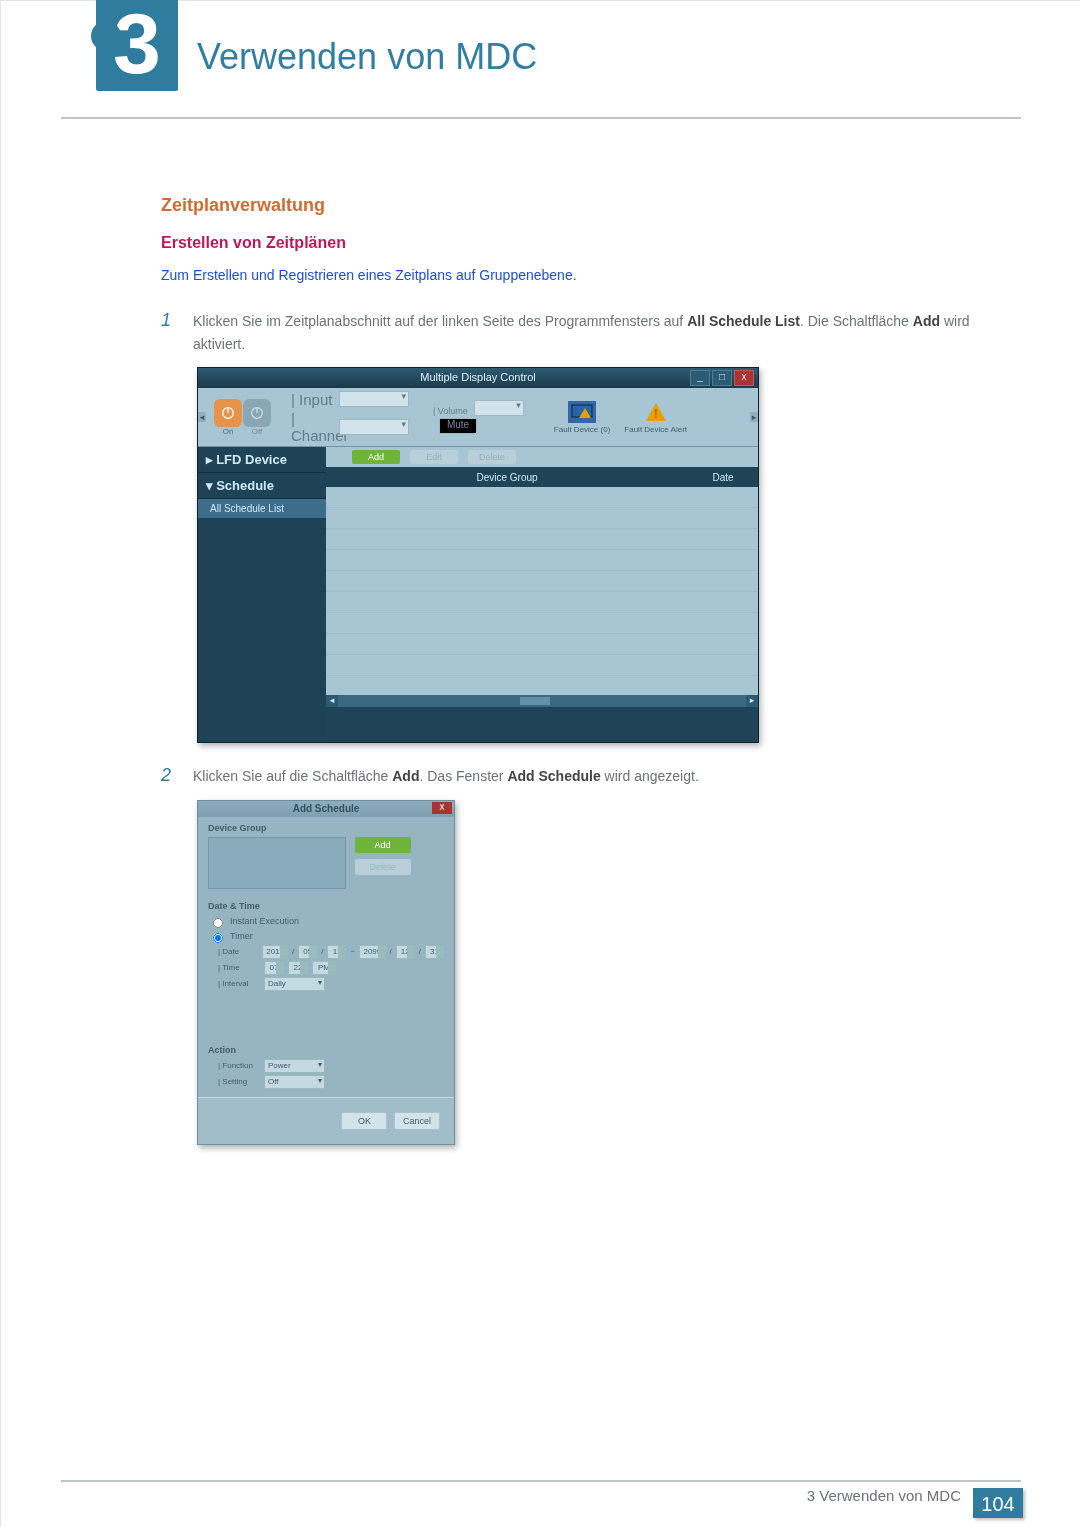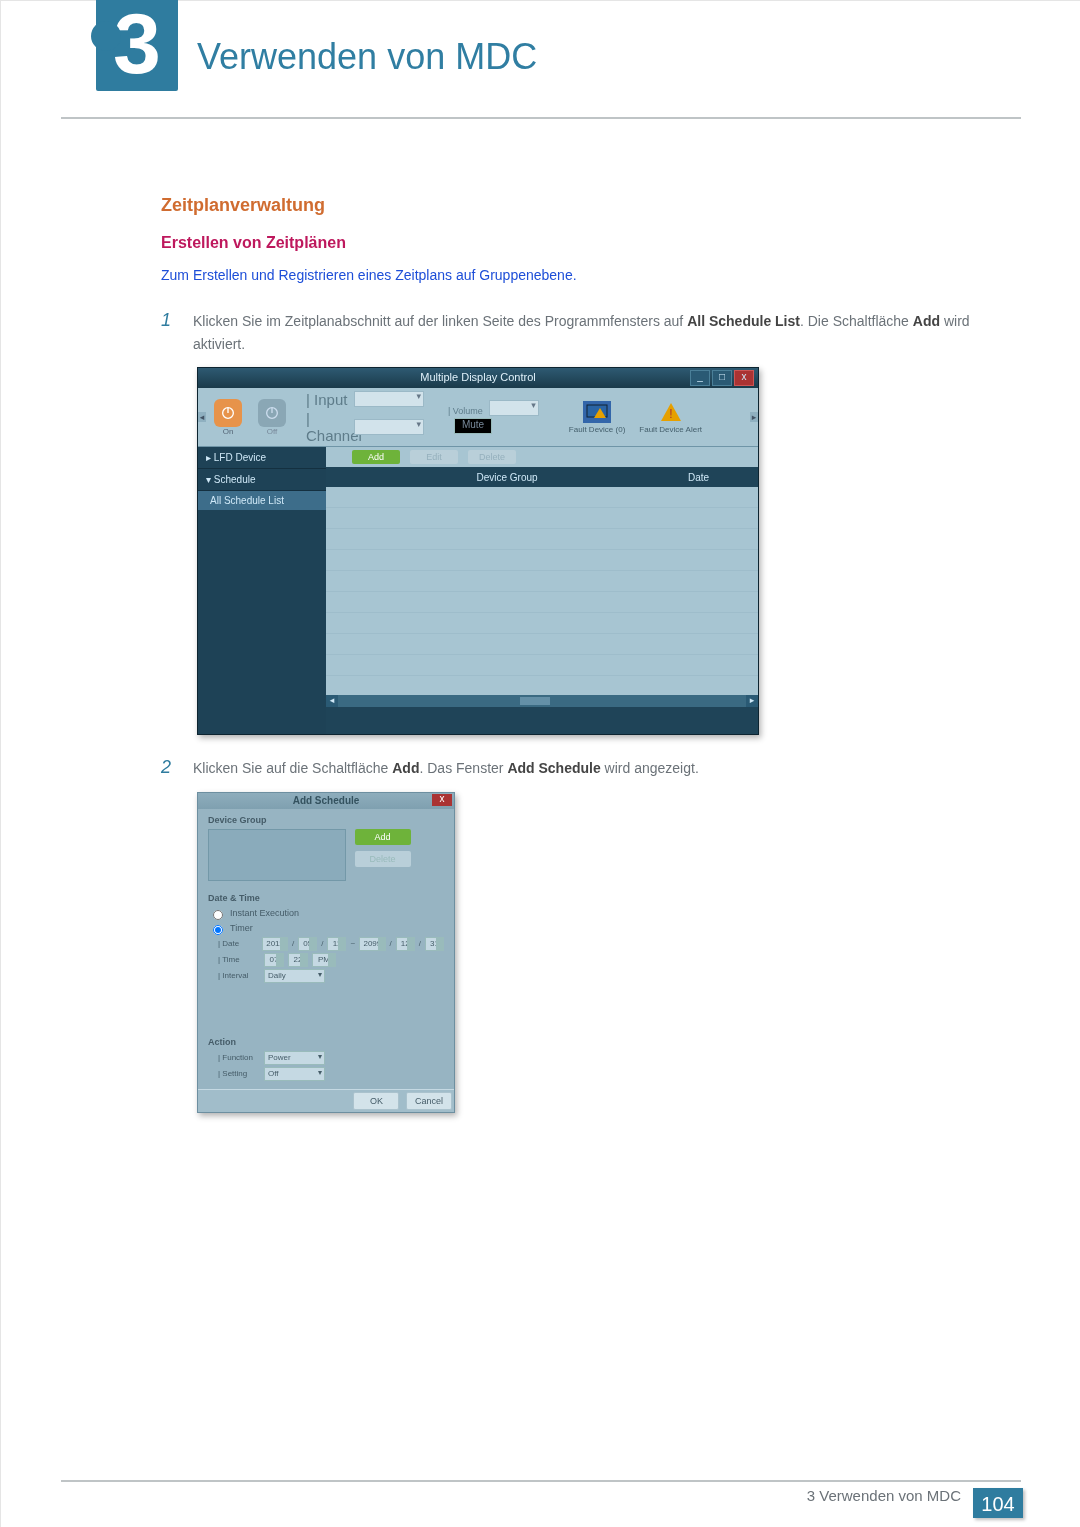--- a/index.html
+++ b/index.html
@@ -27,49 +27,49 @@
 .tb{background:linear-gradient(#2e5a72,#1a3a4a);height:20px;position:relative}
 .tb .t{position:absolute;left:50%;transform:translateX(-50%);top:3px;font-size:11px;color:#dff0fa}
 .tb .ctrls{position:absolute;right:4px;top:2px;display:flex;gap:2px}
 .tb .ctrls span{display:inline-block;width:18px;height:14px;background:#2a5a74;border:1px solid #4a7f98;text-align:center;line-height:12px;font-size:10px;color:#cfe8f7}
 .tb .ctrls .x{background:#a33;border-color:#c55}
 .helpq{position:absolute;right:6px;top:22px;width:16px;height:16px;background:#6eb33a;border-radius:50%;color:#fff;text-align:center;line-height:16px;font-size:12px}
 .tabs{display:flex;height:22px;background:#172c38;padding-left:4px;position:relative}
 .tab{padding:3px 14px;background:#3a6a82;border-radius:6px 6px 0 0;margin-right:2px;font-size:10px}
 .tab.a{background:#3a6a82}
 .rib{height:58px;background:#a7c5d2;display:flex;align-items:center;position:relative;border-bottom:1px solid #6f95a7}
-.pwrgrp{display:flex;gap:16px;margin-left:8px;align-items:flex-start}
+.pwrgrp{display:flex;gap:1px;margin-left:8px;align-items:flex-start}
 .pbtn{width:28px;height:28px;border-radius:6px;display:flex;align-items:center;justify-content:center}
 .pbtn.on{background:#e7934a}
 .pbtn.off{background:#8aa7b5}
 .pbtn svg{width:16px;height:16px}
 .inpgrp{margin-left:20px;font-size:15px;color:#5e7c8a}
 .inpgrp .row{display:flex;align-items:center;gap:6px;margin:2px 0}
 .inpgrp .row .lbl{width:42px}
 .sel{width:68px;height:14px;background:#d2e3eb;border:1px solid #9bb9c7;position:relative}
 .sel::after{content:"▾";position:absolute;right:2px;top:-1px;font-size:9px;color:#678}
 .volgrp{margin-left:24px;font-size:9px;color:#5e7c8a}
 .volgrp .row{display:flex;align-items:flex-end;gap:6px;margin:2px 0}
 .mute{width:36px;height:14px;background:#000000;border:1px solid #9bb;text-align:center;font-size:10px;color:#789}
 .faultgrp{margin-left:30px;display:flex;gap:14px;text-align:center;font-size:8px;color:#45606d}
 .fic{width:28px;height:22px;margin:0 auto 2px;display:flex;align-items:center;justify-content:center}
 .fic.m{background:#36a}
 .fic.a{color:#e6a000}
 .sidebar{float:left;width:128px;background:#1e4256}
 .sidebar .grp{padding:5px 8px;border-bottom:1px solid #143040}
-.sidebar .grp .h{font-size:10px;font-weight:normal}
+.sidebar .grp .h{font-size:13px;font-weight:bold}
 .sidebar .sel2{background:#3d6d8a;padding:4px 12px;font-size:10px}
 .mainp{margin-left:128px}
 .btnrow{height:20px;background:#a7c5d2;display:flex;align-items:center;gap:10px;padding-left:26px}
 .sbtn{width:48px;height:14px;border-radius:2px;text-align:center;font-size:9px;line-height:14px}
 .sbtn.add{background:#6eb33a;color:#fff}
 .sbtn.dis{background:#b9cfd9;color:#95b0bd}
 .colhdr{height:20px;background:#1f4458;display:flex;align-items:center;font-size:10px}
 .colhdr .dg{flex:1;text-align:center}
-.colhdr .dt{width:70px;}
+.colhdr .dt{width:70px;text-align:center}
 .tbody{height:220px;background:#a7c5d2;background-image:repeating-linear-gradient(#a7c5d2 0,#a7c5d2 20px,#9ebdcb 20px,#9ebdcb 21px);position:relative}
 .tbody .hsb{position:absolute;bottom:0;left:0;right:0;height:12px;background:#3a6a82}
 .tbody .hsb .thumb{position:absolute;left:45%;width:30px;height:8px;top:2px;background:#6490a7}
 .tbody .hsb .la{position:absolute;left:0;width:12px;height:12px;background:#2a5a74;text-align:center;line-height:10px;font-size:9px}
 .tbody .hsb .ra{position:absolute;right:0;width:12px;height:12px;background:#2a5a74;text-align:center;line-height:10px;font-size:9px}
 
 .win2{width:256px;background:#97b4c2;border:1px solid #6d8fa0;box-shadow:2px 3px 6px rgba(0,0,0,.3);font-size:9px;color:#455c68}
 .win2 .tb2{height:16px;background:linear-gradient(#8eadbc,#7fa0b0);position:relative}
 .win2 .tb2 .t{position:absolute;left:50%;transform:translateX(-50%);top:2px;font-size:10px;color:#34525f;font-weight:bold}
 .win2 .tb2 .x2{position:absolute;right:2px;top:1px;width:20px;height:12px;background:#a33;color:#fff;text-align:center;line-height:10px;font-size:10px}
@@ -82,21 +82,21 @@
 .sb2.del{background:#b9cfd9;color:#9bb}
 .ra2{display:flex;align-items:center;gap:4px;margin:2px 0}
 .ra2 input{width:10px;height:10px}
 .frow{display:flex;align-items:center;gap:4px;margin:2px 0 2px 10px}
 .frow .lbl{width:42px;font-size:8px}
 .spin{display:inline-block;width:26px;height:12px;background:#c5d9e3;border:1px solid #9bb;font-size:8px;text-align:center;line-height:12px;position:relative}
 .spin::after{content:"";position:absolute;right:-1px;top:-1px;bottom:-1px;width:8px;background:#9bb}
 .sep{font-size:8px}
 .drop{width:56px;height:12px;background:#c5d9e3;border:1px solid #9bb;position:relative;font-size:8px;line-height:12px;padding-left:3px}
 .drop::after{content:"▾";position:absolute;right:2px;top:-1px;font-size:8px}
-.win2 .okrow{border-top:1px solid #c5d9e3;padding:2px;text-align:right;background:#a1bdca}
+.win2 .okrow{border-top:1px solid #c5d9e3;padding:14px;text-align:right;background:#a1bdca}
 .okb{display:inline-block;width:44px;height:16px;background:#d3e3ea;border:1px solid #aac2cd;text-align:center;line-height:16px;font-size:9px;margin-left:4px;border-radius:2px}
 .clearfix::after{content:"";display:block;clear:both}
 .chevl,.chevr{width:8px;background:#8fb0c0;display:flex;align-items:center;justify-content:center;font-size:9px;color:#456}
 </style>
 </head>
 <body>
 
 <div class="page">
   <div class="hdr">
     <div class="chapnum">3</div>

